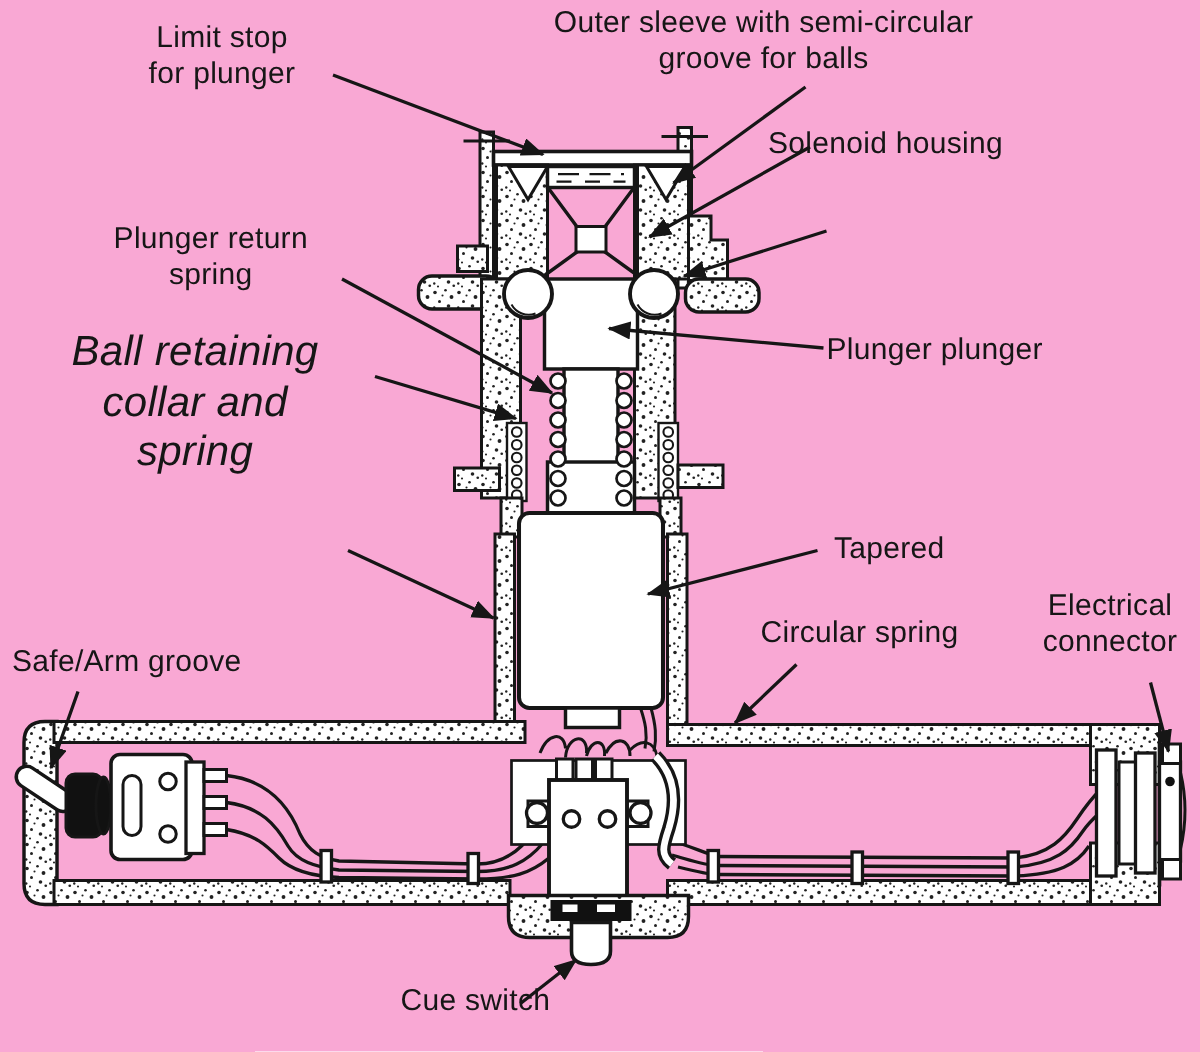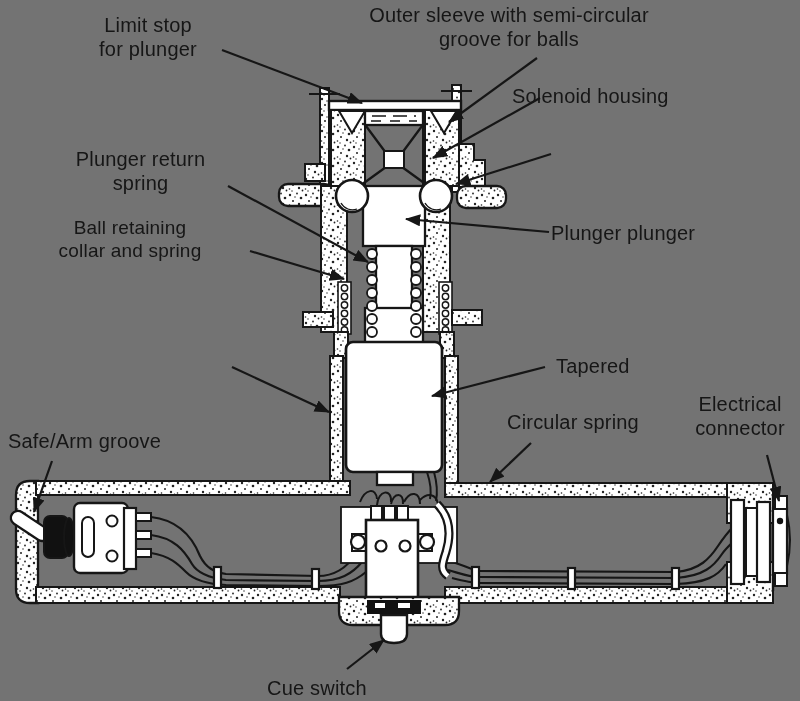--- a/index.html
+++ b/index.html
@@ -1,22 +1,22 @@
 <!DOCTYPE html>
 <html><head>
 <meta charset="utf-8">
 <style>
   html,body{margin:0;padding:0;background:#fff;}
-  #stage{position:relative;width:800px;height:701px;background:#737373;overflow:hidden;
+  #stage{position:relative;width:800px;height:701px;background:#f9a8d4;overflow:hidden;
          font-family:"Liberation Sans",sans-serif;}
   #drawing{position:absolute;left:0;top:0;}
   .callout{position:absolute;color:#161616;font-size:20px;line-height:1.2;
            white-space:pre-line;letter-spacing:.2px;}
   .center{text-align:center;}
-  .lg{font-size:19px;}
+  .lg{font-size:28px;font-style:italic;}
 </style>
 </head>
 <body>
 
 <div id="stage">
 
 <svg id="drawing" width="800" height="701" viewBox="0 0 800 701">
   <defs>
     <pattern id="stip" width="16" height="16" patternUnits="userSpaceOnUse">
       <rect width="16" height="16" fill="#ffffff"></rect>
@@ -224,15 +224,15 @@
 <div class="callout center" style="left:58px;top:147px;width:165px">Plunger return
 spring</div>
 <div class="callout center lg" style="left:30px;top:217px;width:200px">Ball retaining
 collar and spring</div>
 <div class="callout" style="left:551px;top:221px">Plunger plunger</div>
 <div class="callout" style="left:556px;top:354px">Tapered</div>
 <div class="callout" style="left:8px;top:429px">Safe/Arm groove</div>
 <div class="callout" style="left:507px;top:410px">Circular spring</div>
 <div class="callout center" style="left:684px;top:392px;width:112px">Electrical
 connector</div>
-<div class="callout" style="left:267px;top:676px">Cue switch</div>
+<div class="callout" style="left:267px;top:655px">Cue switch</div>
 
 </div>
 
 </body></html>

